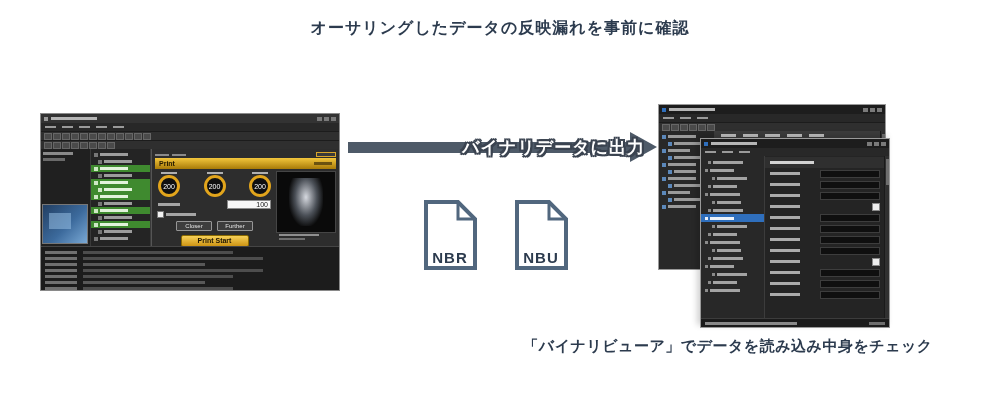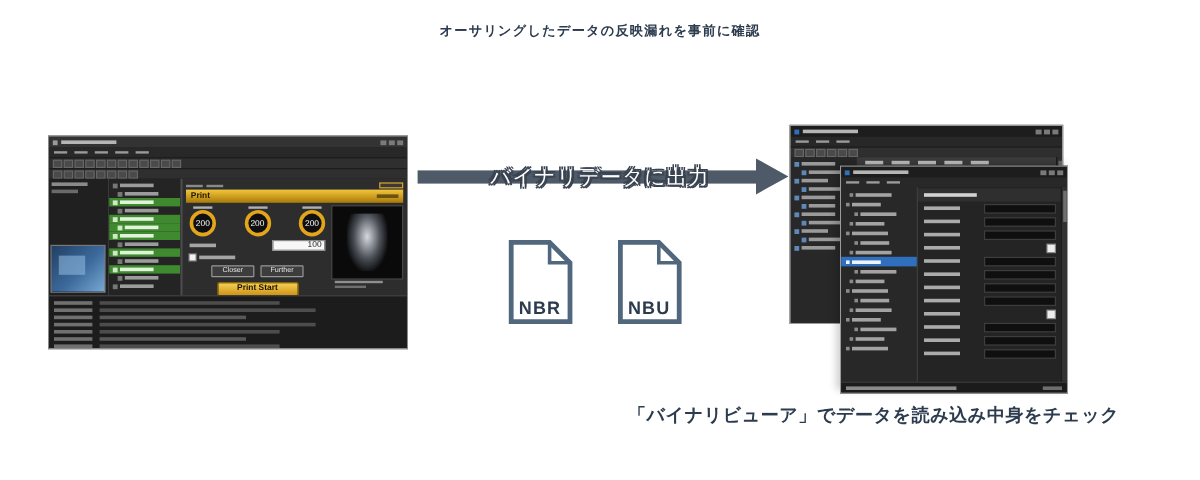--- a/index.html
+++ b/index.html
@@ -1,27 +1,27 @@
 <!DOCTYPE html>
 <html style="--ink: #2c3b4e; --arrow: #4e5a68; --file-border: #51677e; --accent-yellow: #e2a51c; --accent-green: #3f8a2f; --accent-blue: #2f6fbd;"><head>
 <meta charset="utf-8">
 <style>
   *{box-sizing:border-box;}
   html,body{margin:0;padding:0;}
   body{width:1000px;height:400px;background:#ffffff;font-family:"Liberation Sans",sans-serif;position:relative;overflow:hidden;}
   i{font-style:normal;}
 
   
-  .top-title{position:absolute;left:0;top:18px;width:1000px;text-align:center;font-size:11px;font-weight:bold;color:var(--ink,#2c3b4e);letter-spacing:1px;}
+  .top-title{position:absolute;left:0;top:18px;width:1000px;text-align:center;font-size:16px;font-weight:bold;color:var(--ink,#2c3b4e);letter-spacing:1px;}
   .bottom-caption{position:absolute;left:468px;top:337px;width:520px;text-align:center;font-size:15px;font-weight:bold;color:var(--ink,#2c3b4e);letter-spacing:.5px;}
 
   
   .arrow-shaft{position:absolute;left:348px;top:142px;width:284px;height:11px;background:var(--arrow,#4e5a68);}
   .arrow-head{position:absolute;left:630px;top:132px;width:0;height:0;border-left:27px solid var(--arrow,#4e5a68);border-top:15px solid transparent;border-bottom:15px solid transparent;}
-  .arrow-label{position:absolute;left:355px;top:136px;width:290px;text-align:center;font-size:17px;font-weight:normal;color:#fff;letter-spacing:1px;z-index:3;
+  .arrow-label{position:absolute;left:355px;top:136px;width:290px;text-align:right;font-size:17px;font-weight:bold;color:#fff;letter-spacing:1px;z-index:3;
     text-shadow:-2px -2px 0 #3a4350,2px -2px 0 #3a4350,-2px 2px 0 #3a4350,2px 2px 0 #3a4350,-2px 0 0 #3a4350,2px 0 0 #3a4350,0 -2px 0 #3a4350,0 2px 0 #3a4350;}
 
   
   .file-icon{position:absolute;width:64px;height:74px;}
   #file-nbr{left:418px;top:198px;}
   #file-nbu{left:509px;top:198px;}
   .file-icon svg{display:block;}
   .file-icon svg path{stroke:var(--file-border,#51677e);}
   .file-label{position:absolute;left:0;bottom:6px;width:100%;text-align:center;font-size:15px;font-weight:bold;color:var(--ink,#2c3b4e);letter-spacing:1px;}
 

